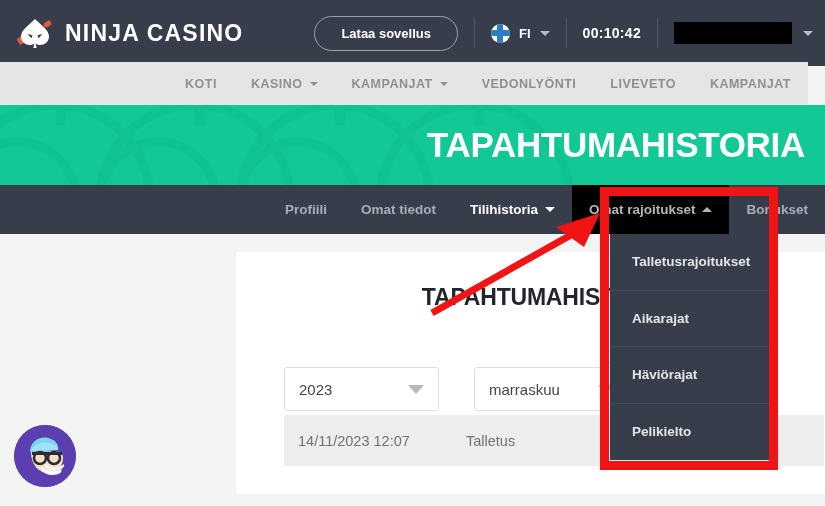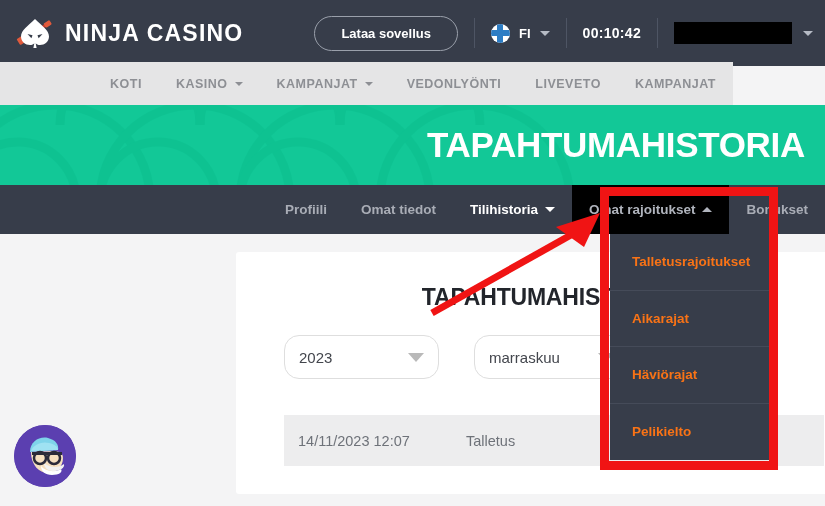--- a/index.html
+++ b/index.html
@@ -53,21 +53,21 @@
   .caret-up {
     width: 0; height: 0; border-left: 5px solid transparent;
     border-right: 5px solid transparent; border-bottom: 5px solid #b6bbc5;
   }
   .timer { color: #ffffff; font-size: 14px; font-weight: 700; letter-spacing: .3px; }
   .acct { display: flex; align-items: center; gap: 11px; padding-right: 12px; }
   .acct-redacted { width: 118px; height: 22px; background: #000000; }
 
   
   .mainnav {
-    position: absolute; left: 0; top: 62px; width: 733px; height: 43px;
+    position: absolute; left: 0; top: 62px; width: 808px; height: 43px;
     background: #e5e5e6;
     display: flex; align-items: center; justify-content: flex-end;
     padding-right: 0;
   }
   .mainnav-item {
     display: flex; align-items: center; gap: 7px;
     color: #8d8f94; font-size: 12.5px; font-weight: 700; letter-spacing: .5px;
     padding: 0 17px; white-space: nowrap; cursor: pointer;
   }
   .mainnav-item .caret-down { border-top-color: #8d8f94; border-width: 4.5px; }
@@ -105,44 +105,44 @@
     position: absolute; left: 236px; top: 252px; width: 620px; height: 242px;
     background: #ffffff; border-radius: 3px;
   }
   .card-title {
     position: absolute; left: 0; right: 0; top: 32px; text-align: center;
     color: #22252b; font-size: 23px; font-weight: 800; letter-spacing: -0.2px;
     white-space: nowrap;
   }
   .filters { position: absolute; left: 48px; top: 83px; display: flex; gap: 35px; }
   .select-box {
-    width: 155px; height: 44px; border: 1px solid #dedede; border-radius: 15px;
+    width: 155px; height: 44px; border: 1px solid #dedede; border-radius: 3px;
     background: #ffffff; display: flex; align-items: center;
-    padding: 0 14px; cursor: pointer;
+    padding: 0 14px; cursor: pointer; margin-top: 32px;
   }
   .select-value { color: #43464d; font-size: 15px; flex: 1 1 auto; }
   .select-caret {
     width: 0; height: 0; border-left: 8px solid transparent;
     border-right: 8px solid transparent; border-top: 9px solid #b9b9b9;
   }
   .txn-row {
     position: absolute; left: 48px; top: 163px; width: 540px; height: 51px;
     background: #ededee; display: flex; align-items: center;
   }
   .txn-date { color: #6e7279; font-size: 14.5px; padding-left: 14px; width: 182px; }
   .txn-type { color: #6e7279; font-size: 14.5px; }
 
   
   .dropdown {
     position: absolute; left: 610px; top: 234px; width: 163px; height: 226px;
     background: #373d4a; z-index: 40;
   }
   .dd-item {
     height: 56.5px; display: flex; align-items: center;
-    padding-left: 22px; color: #f97316; font-size: 13.5px; font-weight: 700;
+    padding-left: 22px; color: #e5e5e5; font-size: 13.5px; font-weight: 700;
     white-space: nowrap; cursor: pointer;
     border-bottom: 1px solid #454b59;
   }
   .dd-item:last-child { border-bottom: none; }
 
   
   .ann-box {
     position: absolute; left: 600px; top: 187px; width: 178px; height: 283px;
     border: 9px solid #f01414; z-index: 60; pointer-events: none;
   }

